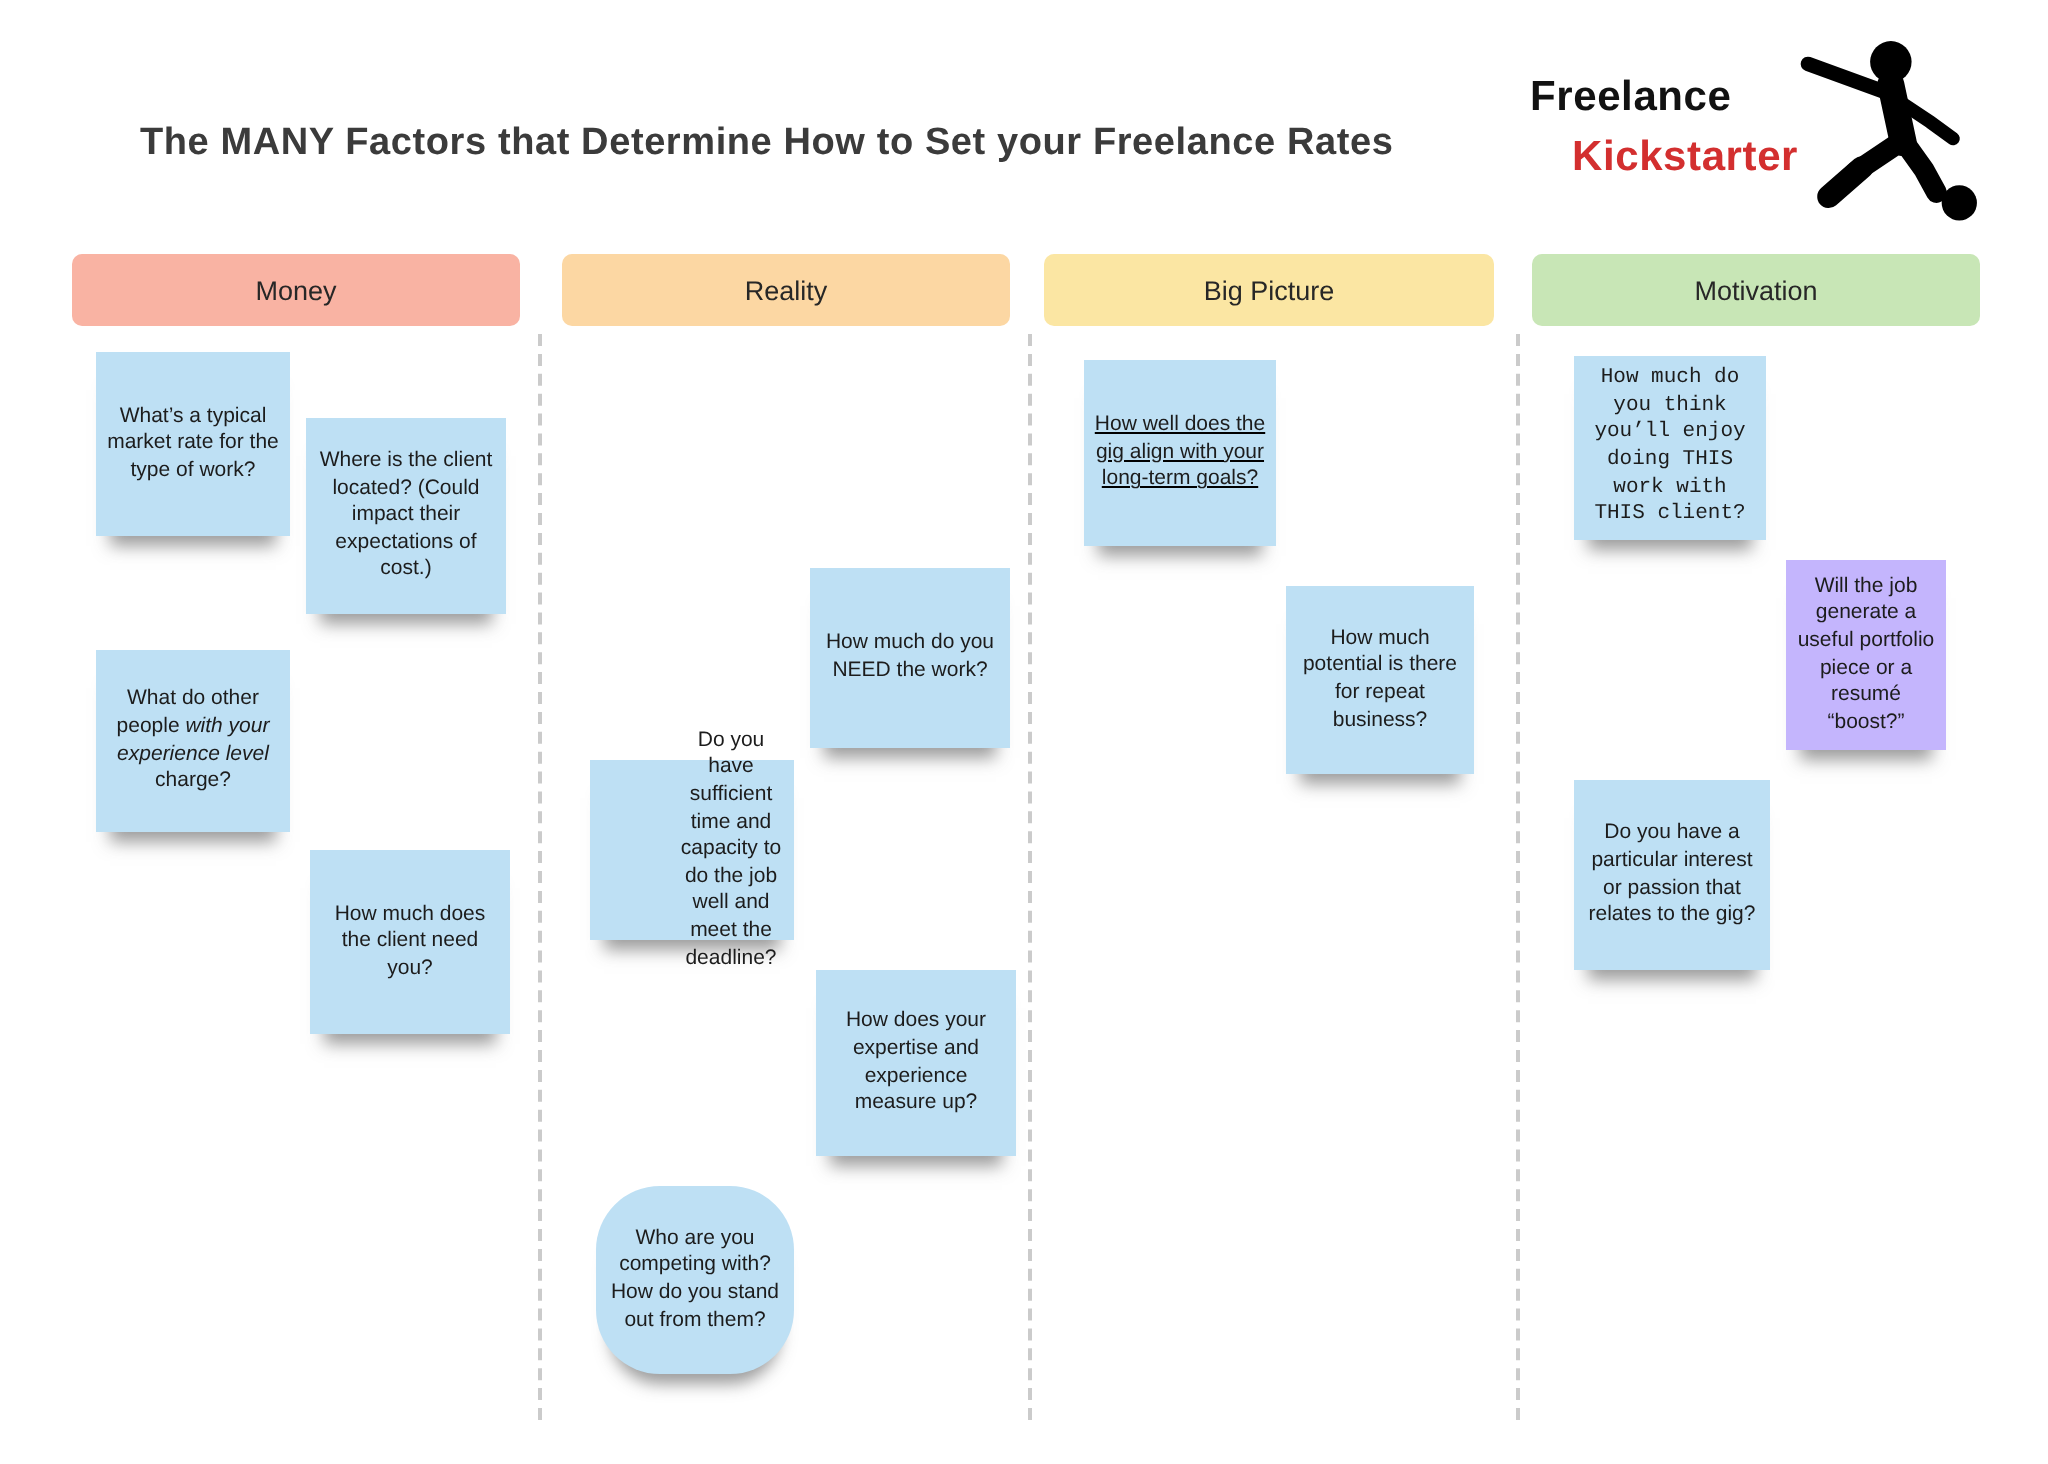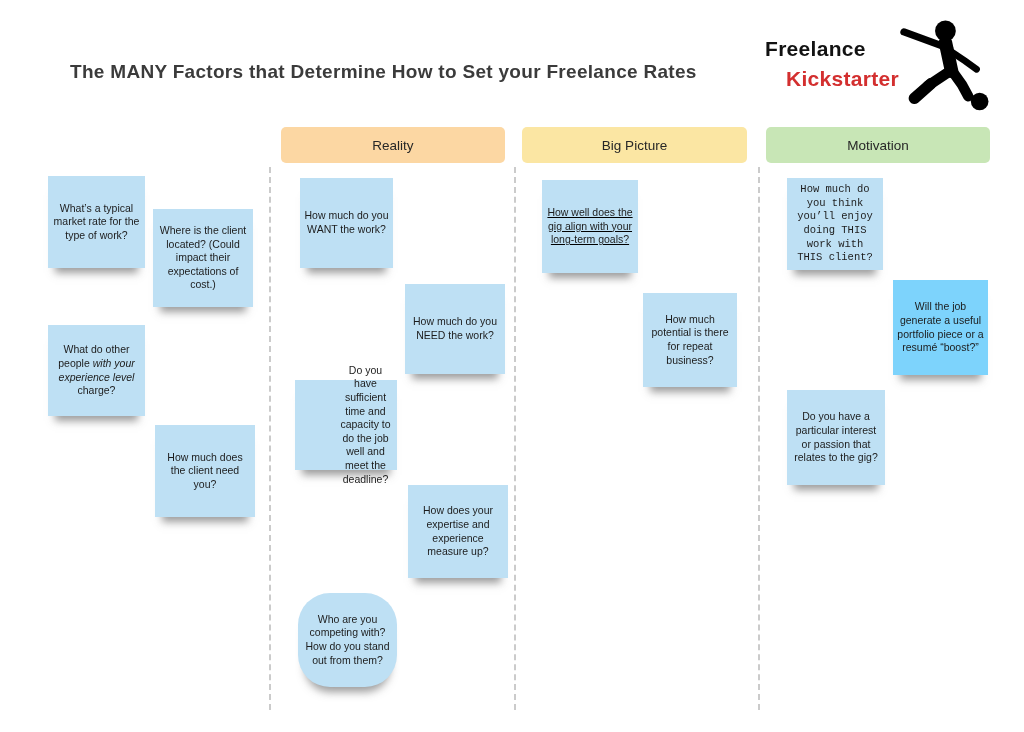--- a/index.html
+++ b/index.html
@@ -90,36 +90,34 @@
       </g>
       <circle cx="48" cy="25" r="10" fill="#000000"></circle>
       <circle cx="81" cy="93" r="8.5" fill="#000000"></circle>
     </svg>
   </div>
 
   <div id="board">
       <div class="divider" style="left: 269px;"></div>
       <div class="divider" style="left: 514px;"></div>
       <div class="divider" style="left: 758px;"></div>
+      <div class="col-header" style="left: 36px; top: 127px; width: 224px; height: 36px; background: rgb(249, 179, 163);">Money</div>
       <div class="note" style="left: 48px; top: 176px; width: 97px; height: 92px; background: rgb(190, 224, 244);">
         <div class="note-text"><span>What’s a typical market rate for the type of work?</span></div>
       </div>
       <div class="note" style="left: 153px; top: 209px; width: 100px; height: 98px; background: rgb(190, 224, 244);">
         <div class="note-text"><span>Where is the client located? (Could impact their expectations of cost.)</span></div>
       </div>
       <div class="note" style="left: 48px; top: 325px; width: 97px; height: 91px; background: rgb(190, 224, 244);">
         <div class="note-text"><span>What do other people </span><em>with your experience level</em><span> charge?</span></div>
       </div>
       <div class="note" style="left: 155px; top: 425px; width: 100px; height: 92px; background: rgb(190, 224, 244);">
         <div class="note-text"><span>How much does the client need you?</span></div>
       </div>
       <div class="col-header" style="left: 281px; top: 127px; width: 224px; height: 36px; background: rgb(252, 215, 163);">Reality</div>
-      <div class="note" style="left: 300px; top: 178px; width: 93px; height: 90px; background: rgb(190, 224, 244);">
-        <div class="note-text"><span>How much do you WANT the work?</span></div>
-      </div>
       <div class="note" style="left: 405px; top: 284px; width: 100px; height: 90px; background: rgb(190, 224, 244); text-align: center;">
         <div class="note-text"><span>How much do you NEED the work?</span></div>
       </div>
       <div class="note" style="left: 295px; top: 380px; width: 102px; height: 90px; background: rgb(190, 224, 244); padding-left: 43px;">
         <div class="note-text"><span>Do you have sufficient time and capacity to do the job well and meet the deadline?</span></div>
       </div>
       <div class="note" style="left: 408px; top: 485px; width: 100px; height: 93px; background: rgb(190, 224, 244);">
         <div class="note-text"><span>How does your expertise and experience measure up?</span></div>
       </div>
       <div class="note" style="left: 298px; top: 593px; width: 99px; height: 94px; background: rgb(190, 224, 244); border-radius: 32px;">
@@ -129,20 +127,20 @@
       <div class="note" style="left: 542px; top: 180px; width: 96px; height: 93px; background: rgb(190, 224, 244); text-decoration: underline;">
         <div class="note-text"><span>How well does the gig align with your long-term goals?</span></div>
       </div>
       <div class="note" style="left: 643px; top: 293px; width: 94px; height: 94px; background: rgb(190, 224, 244);">
         <div class="note-text"><span>How much potential is there for repeat business?</span></div>
       </div>
       <div class="col-header" style="left: 766px; top: 127px; width: 224px; height: 36px; background: rgb(200, 230, 182);">Motivation</div>
       <div class="note" style="left: 787px; top: 178px; width: 96px; height: 92px; background: rgb(190, 224, 244); font-family: Liberation Mono, monospace;">
         <div class="note-text"><span>How much do you think you’ll enjoy doing THIS work with THIS client?</span></div>
       </div>
-      <div class="note" style="left: 893px; top: 280px; width: 95px; height: 95px; background: #7dd3fc;">
+      <div class="note" style="left: 893px; top: 280px; width: 80px; height: 95px; background: #c4b5fd;">
         <div class="note-text"><span>Will the job generate a useful portfolio piece or a resumé “boost?”</span></div>
       </div>
       <div class="note" style="left: 787px; top: 390px; width: 98px; height: 95px; background: rgb(190, 224, 244);">
         <div class="note-text"><span>Do you have a particular interest or passion that relates to the gig?</span></div>
       </div>
     </div>
 </div>
 
 </body></html>

